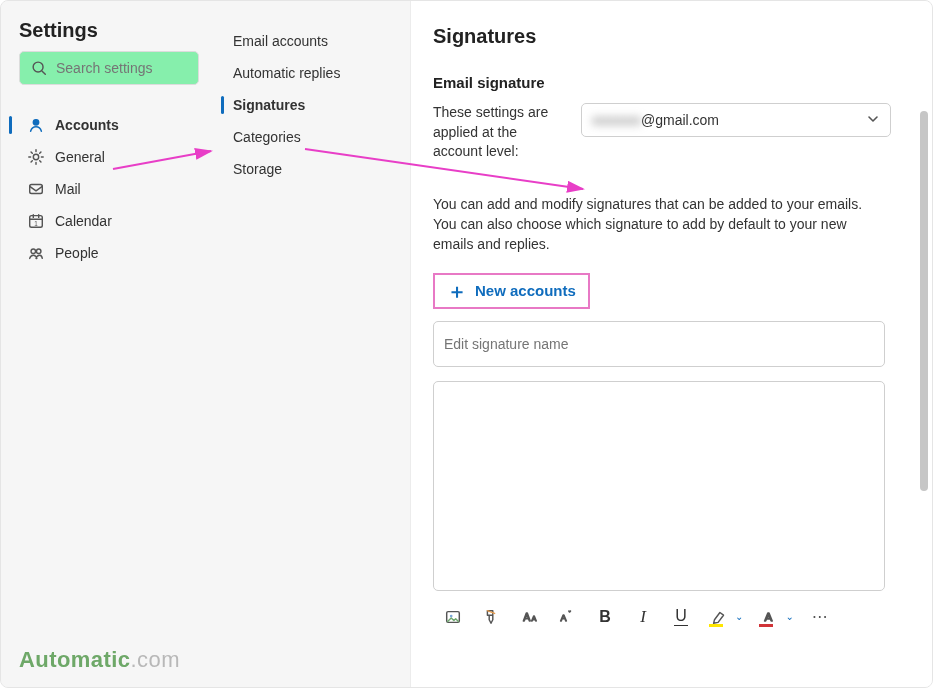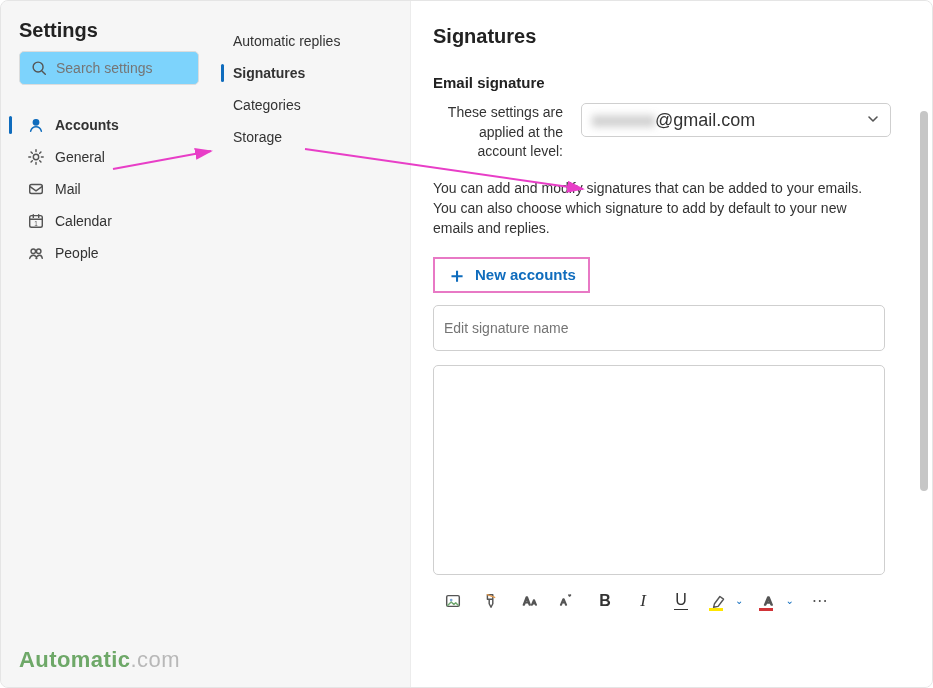--- a/index.html
+++ b/index.html
@@ -27,21 +27,21 @@
     display: flex;
   }
   
   .sidebar {
     width: 210px; padding: 18px 12px 12px 18px;
     display: flex; flex-direction: column; gap: 3px;
     background: #f6f6f6;
   }
   .sidebar h1 { font-size: 20px; font-weight: 700; color: #222; margin-bottom: 6px; }
   .search-wrap {
-    height: 34px; background: #7dd3fc; border: 1px solid #dcdcdc; border-radius: 5px;
+    height: 34px; background: #86efac; border: 1px solid #dcdcdc; border-radius: 5px;
     display: flex; align-items: center; padding: 0 10px; gap: 8px; color: #555;
   }
   .search-wrap input {
     border: none; outline: none; flex: 1; font-size: 14px; color: #333; background: transparent;
   }
   .nav { display: flex; flex-direction: column; margin-top: 21px; }
   .nav-item {
     position: relative;
     height: 32px; display: flex; align-items: center; gap: 10px;
     padding: 0 8px; border-radius: 4px; cursor: pointer;
@@ -74,27 +74,27 @@
     width: 3px; background: #0f6cbd; border-radius: 2px;
   }
 
   
   .pane {
     flex: 1; background: #fff; padding: 24px 22px 12px 22px;
     position: relative; overflow: hidden;
   }
   .pane h2 { font-size: 20px; font-weight: 700; color: #222; margin-bottom: 26px; }
   .pane h3 { font-size: 15px; font-weight: 600; color: #222; margin-bottom: 12px; }
-  .row1 { display: flex; gap: 18px; align-items: flex-start; margin-bottom: 16px; text-align: right; }
+  .row1 { display: flex; gap: 18px; align-items: flex-start; margin-bottom: 32px; }
   .row1 .label { width: 130px; font-size: 14px; color: #333; line-height: 1.4; }
   .account-select {
     flex: 1; max-width: 310px;
     height: 34px; border: 1px solid #cfcfcf; border-radius: 5px;
     background: #fff; display: flex; align-items: center; justify-content: space-between;
-    padding: 0 10px; font-size: 18px; color: #333; cursor: pointer;
+    padding: 0 10px; font-size: 14px; color: #333; cursor: pointer;
   }
   .blur { filter: blur(4px); color:#666; }
   .helptext { font-size: 14px; color: #333; line-height: 1.45; max-width: 450px; margin-bottom: 18px; }
   .subhead { font-size: 14px; color: #333; margin-bottom: 10px; }
 
   .new-sig-btn {
     display: inline-flex; align-items: center; gap: 8px;
     color: #0f6cbd; font-size: 15px; font-weight: 600;
     padding: 6px 12px; cursor: pointer; background: transparent; border: none;
     border: 2px solid #e879c5; 
@@ -234,20 +234,23 @@
                 <path d="M3 16c.8-2.5 2.5-3.5 4-3.5s3.2 1 4 3.5M10 16c.8-2.5 2.5-3.5 4-3.5s2.7 1 3 3.5"></path>
               </svg>
           </span>
           <span>People</span>
         </div>
       </nav>
     </aside>
 
     <div class="midcol">
       <div class="mid-item">
+        <span>Email accounts</span>
+      </div>
+      <div class="mid-item">
         <span>Automatic replies</span>
       </div>
       <div class="mid-item active">
         <span>Signatures</span>
       </div>
       <div class="mid-item">
         <span>Categories</span>
       </div>
       <div class="mid-item">
         <span>Storage</span>

